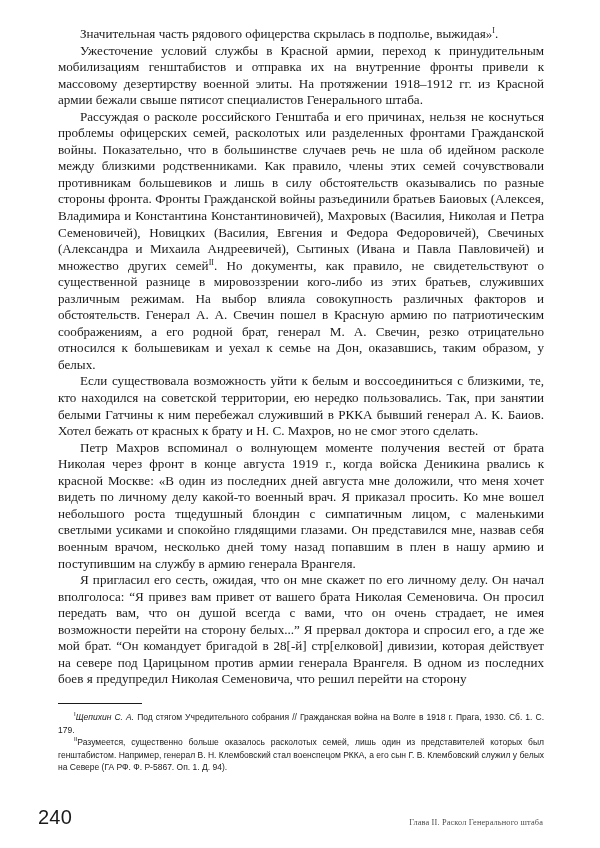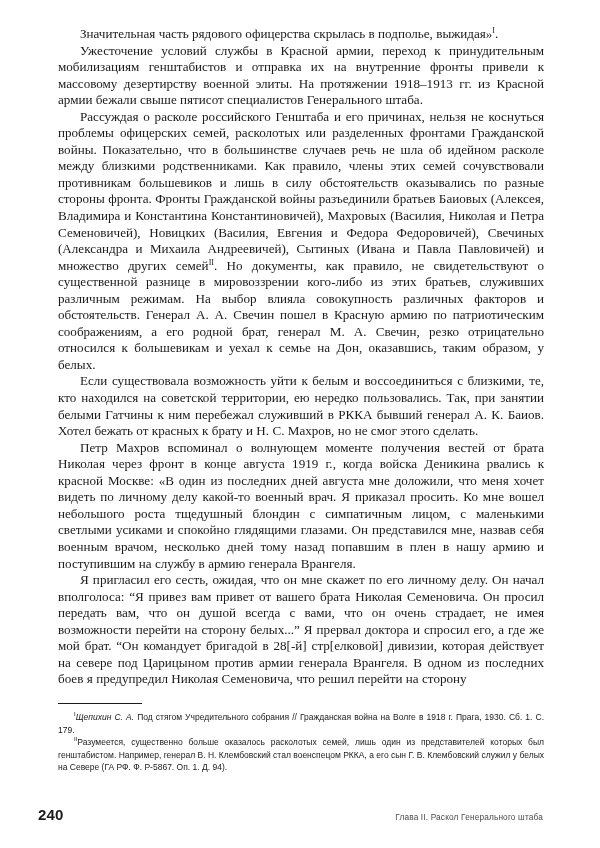--- a/index.html
+++ b/index.html
@@ -88,46 +88,45 @@
     left: 0;
     top: 806px;
     width: 600px;
     height: 30px;
   }
   .folio {
     position: absolute;
     left: 38px;
     top: 0;
     font-family: "Liberation Sans", "DejaVu Sans", sans-serif;
-    font-size: 15px;
+    font-size: 20px;
     color: #1a1a1a;
     letter-spacing: 0.2px;
-    font-weight: bold;
   }
   .running-head {
     position: absolute;
     right: 57px;
-    top: 6px;
-    font-family: Liberation Sans, sans-serif;
+    top: 12px;
+    font-family: Liberation Serif, serif;
     font-size: 8.3px;
     color: #4a4a4a;
     letter-spacing: 0.15px;
     white-space: nowrap;
   }
 </style>
 </head>
 <body>
 
 <div class="page">
 
   <div class="body-block">
 
     <p class="para"><span>Значительная часть рядового офицерства скрылась в подполье, выжидая»</span><span class="fn-ref">I</span><span>.</span></p>
 
-    <p class="para cont">Ужесточение условий службы в Красной армии, переход к принудительным мобилизациям генштабистов и отправка их на внутренние фронты привели к массовому дезертирству военной элиты. На протяжении 1918–1913 гг. из Красной армии бежали свыше пятисот специалистов Генерального штаба.</p>
+    <p class="para cont">Ужесточение условий службы в Красной армии, переход к принудительным мобилизациям генштабистов и отправка их на внутренние фронты привели к массовому дезертирству военной элиты. На протяжении 1918–1912 гг. из Красной армии бежали свыше пятисот специалистов Генерального штаба.</p>
 
     <p class="para cont"><span>Рассуждая о расколе российского Генштаба и его причинах, нельзя не коснуться проблемы офицерских семей, расколотых или разделенных фронтами Гражданской войны. Показательно, что в большинстве случаев речь не шла об идейном расколе между близкими родственниками. Как правило, члены этих семей сочувствовали противникам большевиков и лишь в силу обстоятельств оказывались по разные стороны фронта. Фронты Гражданской войны разъединили братьев Баиовых (Алексея, Владимира и Константина Константиновичей), Махровых (Василия, Николая и Петра Семеновичей), Новицких (Василия, Евгения и Федора Федоровичей), Свечиных (Александра и Михаила Андреевичей), Сытиных (Ивана и Павла Павловичей) и множество других семей</span><span class="fn-ref">II</span><span>. Но документы, как правило, не свидетельствуют о существенной разнице в мировоззрении кого-либо из этих братьев, служивших различным режимам. На выбор влияла совокупность различных факторов и обстоятельств. Генерал А. А. Свечин пошел в Красную армию по патриотическим соображениям, а его родной брат, генерал М. А. Свечин, резко отрицательно относился к большевикам и уехал к семье на Дон, оказавшись, таким образом, у белых.</span></p>
 
     <p class="para cont">Если существовала возможность уйти к белым и воссоединиться с близкими, те, кто находился на советской территории, ею нередко пользовались. Так, при занятии белыми Гатчины к ним перебежал служивший в РККА бывший генерал А. К. Баиов. Хотел бежать от красных к брату и Н. С. Махров, но не смог этого сделать.</p>
 
     <p class="para cont">Петр Махров вспоминал о волнующем моменте получения вестей от брата Николая через фронт в конце августа 1919 г., когда войска Деникина рвались к красной Москве: «В один из последних дней августа мне доложили, что меня хочет видеть по личному делу какой-то военный врач. Я приказал просить. Ко мне вошел небольшого роста тщедушный блондин с симпатичным лицом, с маленькими светлыми усиками и спокойно глядящими глазами. Он представился мне, назвав себя военным врачом, несколько дней тому назад попавшим в плен в нашу армию и поступившим на службу в армию генерала Врангеля.</p>
 
     <p class="para cont">Я пригласил его сесть, ожидая, что он мне скажет по его личному делу. Он начал вполголоса: “Я привез вам привет от вашего брата Николая Семеновича. Он просил передать вам, что он душой всегда с вами, что он очень страдает, не имея возможности перейти на сторону белых...” Я прервал доктора и спросил его, а где же мой брат. “Он командует бригадой в 28[-й] стр[елковой] дивизии, которая действует на севере под Царицыном против армии генерала Врангеля. В одном из последних боев я предупредил Николая Семеновича, что решил перейти на сторону</p>
 
   </div>

